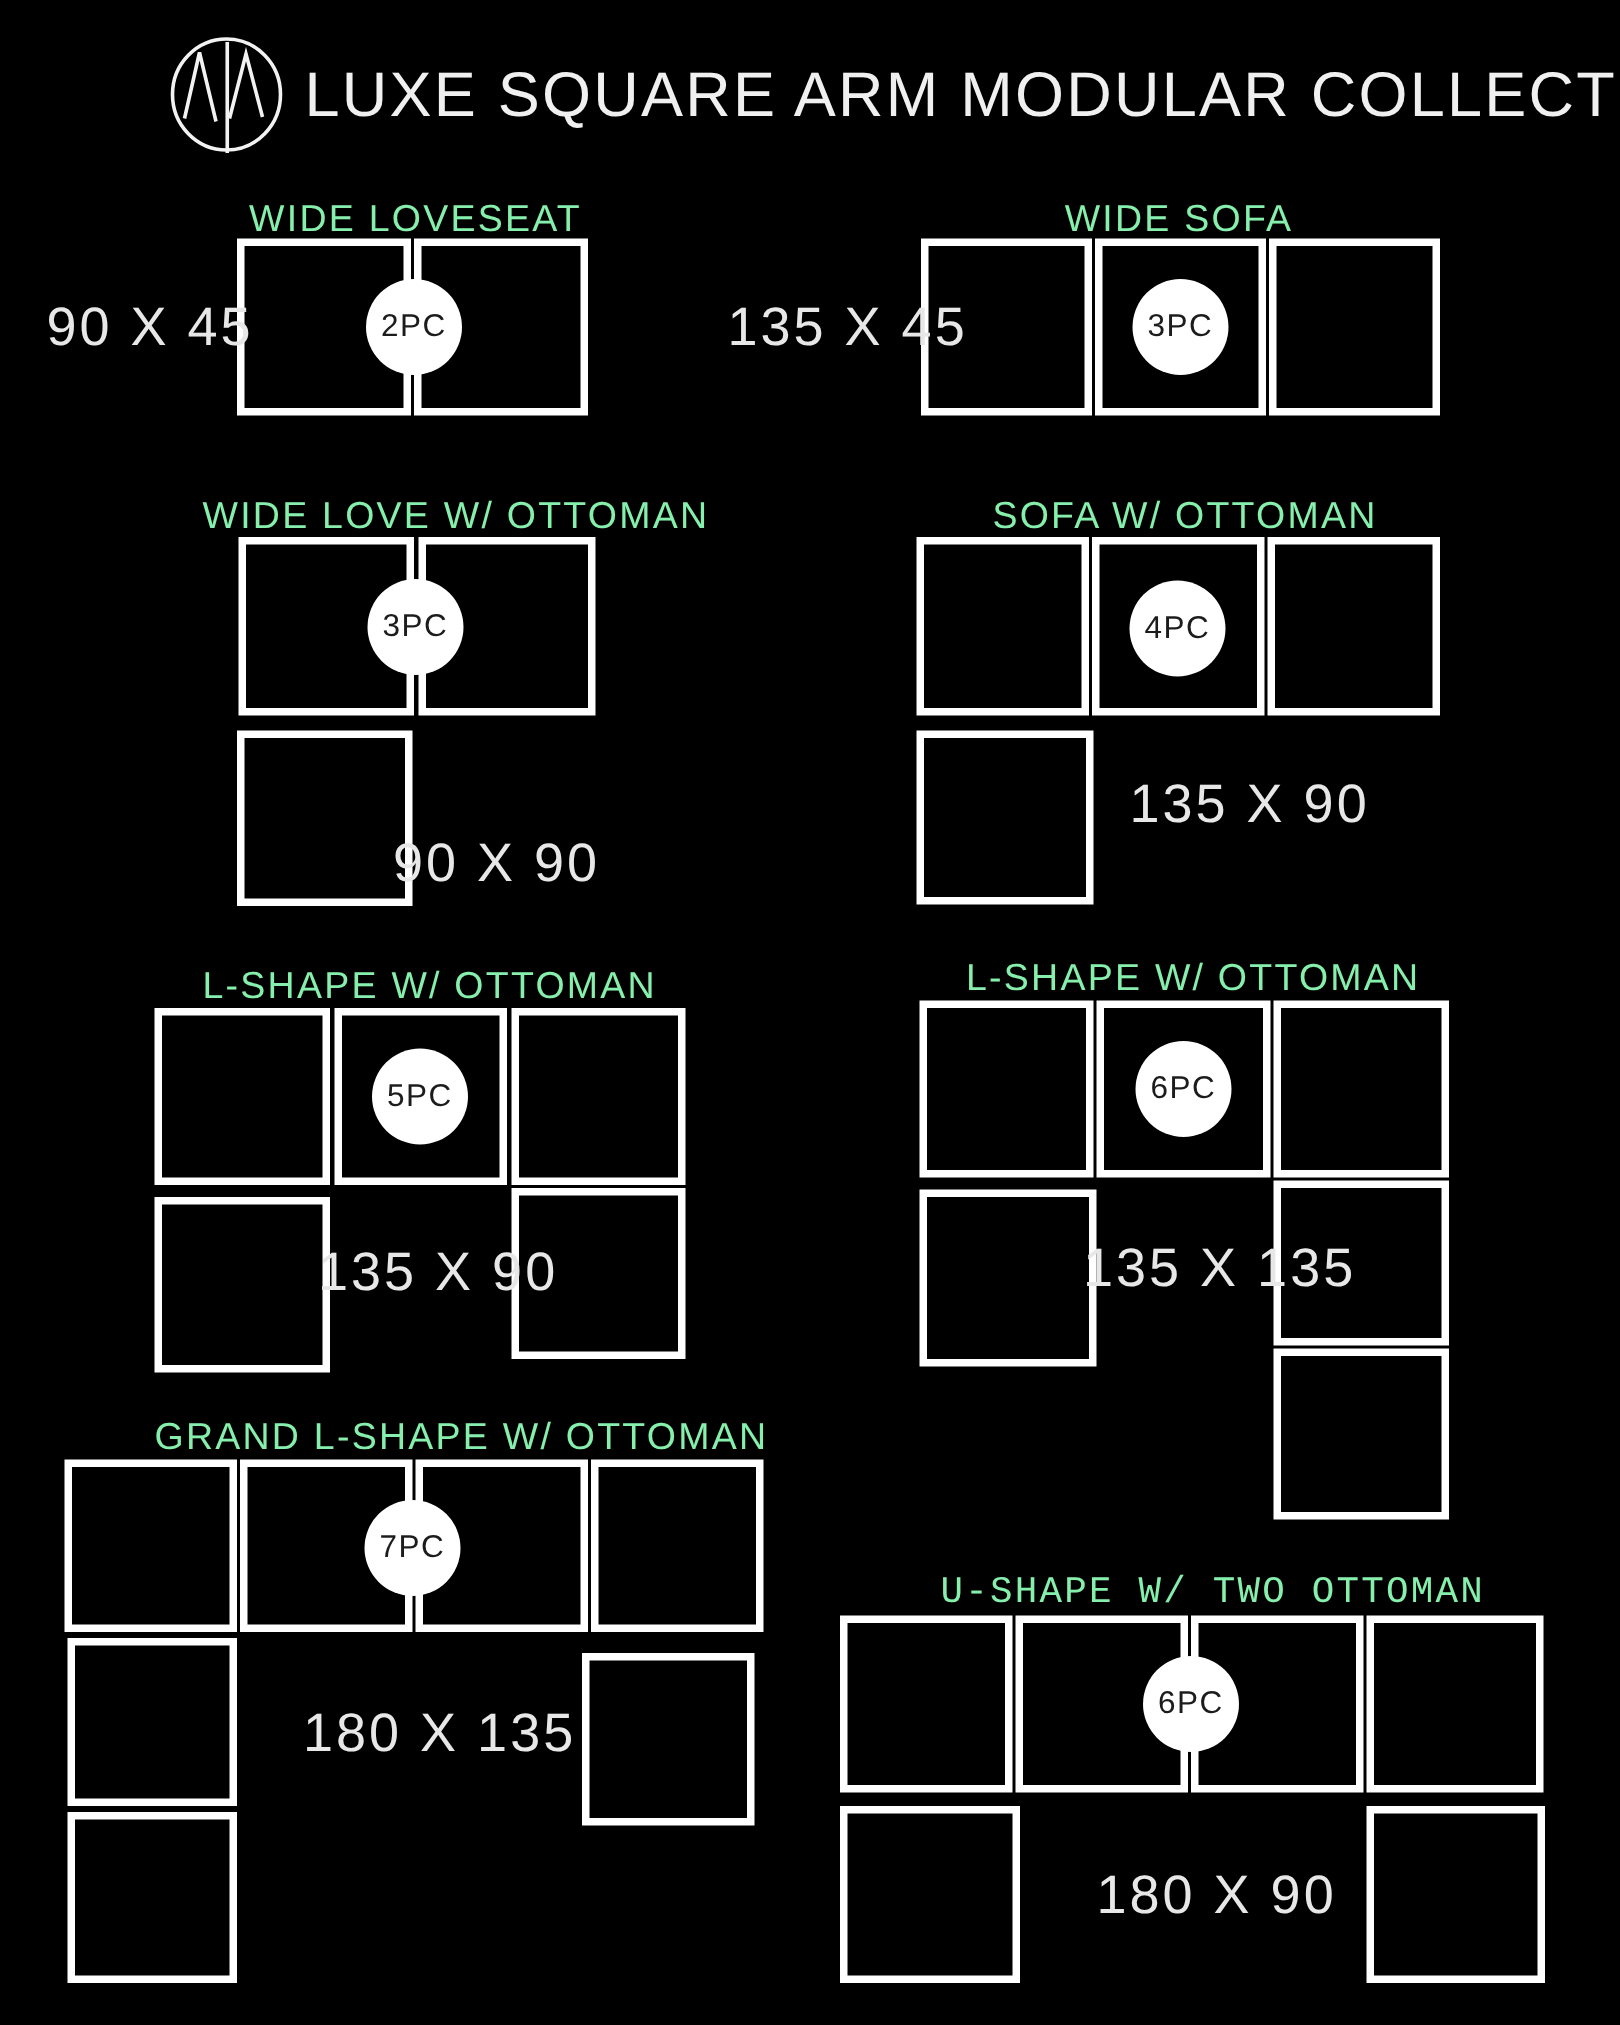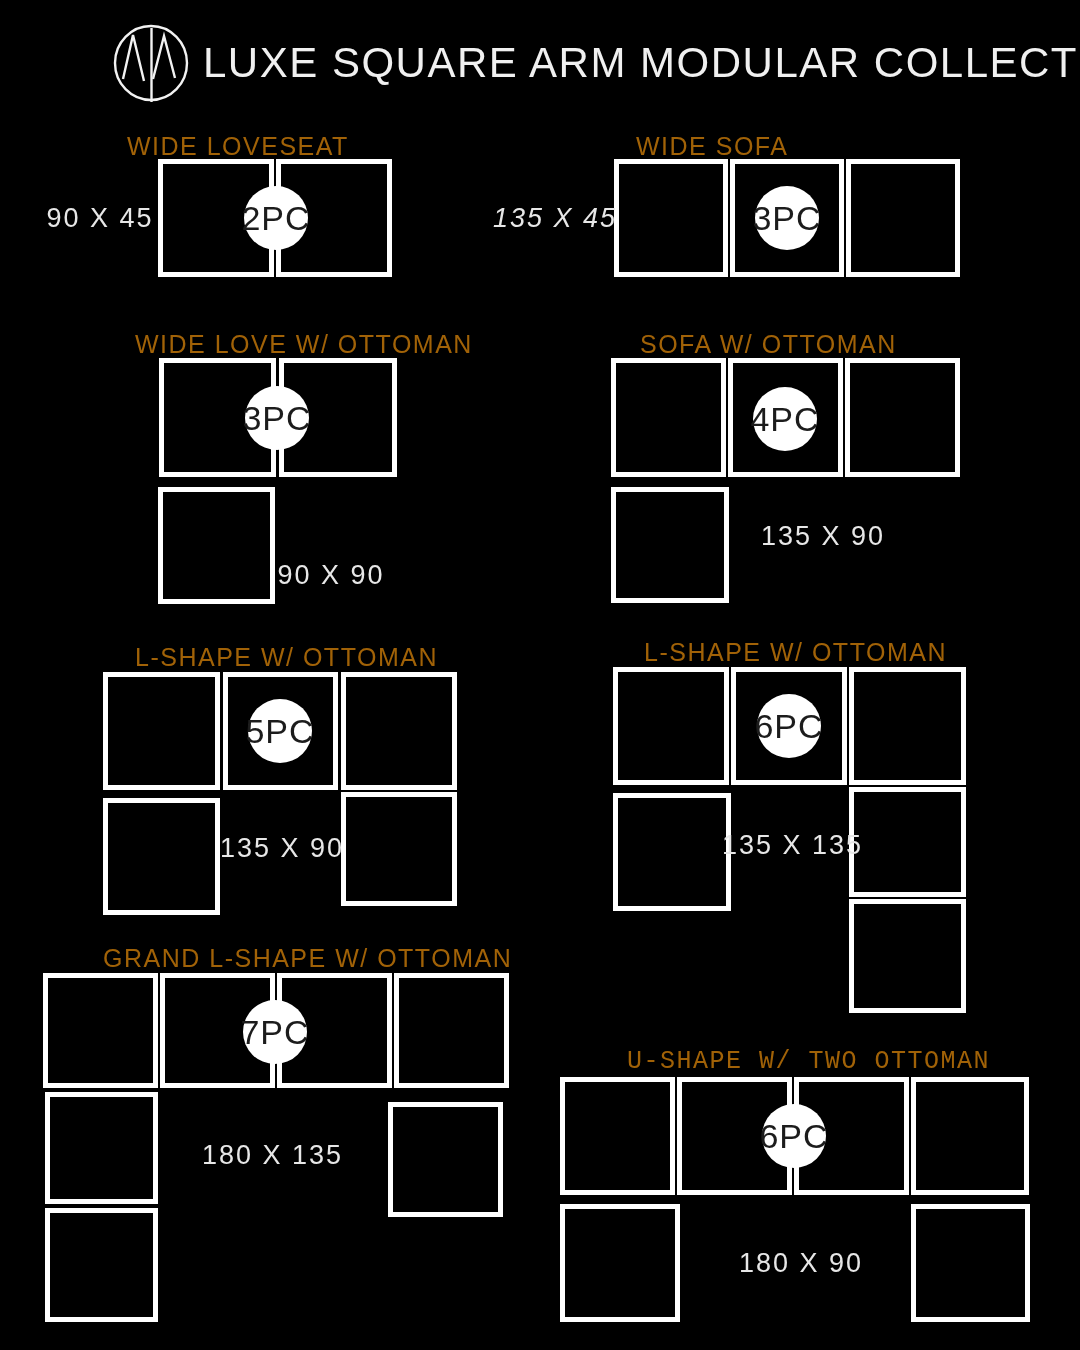--- a/index.html
+++ b/index.html
@@ -14,50 +14,51 @@
     position:absolute;
     color:#f0f0f0;
     font-size:42px;
     font-weight:300;
     letter-spacing:1.5px;
     line-height:46px;
     white-space:nowrap;
   }
   .cfg-title{
     position:absolute;
-    color:#a16207;
+    color:#86efac;
     font-size:25px;
     font-weight:300;
     letter-spacing:1.5px;
     line-height:30px;
+    text-align:center;
     white-space:nowrap;
   }
   .dim{
     position:absolute;
     color:#e7e7e7;
-    font-size:27px;
+    font-size:36px;
     font-weight:300;
     letter-spacing:2px;
     line-height:30px;
     text-align:center;
     white-space:nowrap;
   }
   .mod{
     position:absolute;
     box-sizing:border-box;
     border:5px solid #ffffff;
     background:#000;
   }
   .badge{
     position:absolute;
     width:64px;height:64px;
     border-radius:50%;
     background:#ffffff;
     color:#1c1c1c;
-    font-size:34px;
+    font-size:21px;
     letter-spacing:1px;
     display:flex;align-items:center;justify-content:center;
     z-index:5;
   }
   .logo{position:absolute;left:112px;top:23px;}
 </style>
 </head>
 <body>
 
 <div id="canvas">
@@ -74,21 +75,21 @@
   <div class="mod" style="left:158px;top:159px;width:116px;height:118px;"></div>
   <div class="mod" style="left:276px;top:159px;width:116px;height:118px;"></div>
   <div class="badge" style="left:244px;top:186px;">2PC</div>
   <div class="dim" style="left:30px;top:203px;width:140px;">90 X 45</div>
 
   <div class="cfg-title" style="left:636px;top:131px;width:300px;">WIDE SOFA</div>
   <div class="mod" style="left:614px;top:159px;width:114px;height:118px;"></div>
   <div class="mod" style="left:730px;top:159px;width:114px;height:118px;"></div>
   <div class="mod" style="left:846px;top:159px;width:114px;height:118px;"></div>
   <div class="badge" style="left:755px;top:186px;">3PC</div>
-  <div class="dim" style="left:485px;top:203px;width:140px;font-style:italic;">135 X 45</div>
+  <div class="dim" style="left:485px;top:203px;width:140px;">135 X 45</div>
 
   <div class="cfg-title" style="left:135px;top:329px;width:300px;">WIDE LOVE W/ OTTOMAN</div>
   <div class="mod" style="left:159px;top:358px;width:117px;height:119px;"></div>
   <div class="mod" style="left:279px;top:358px;width:118px;height:119px;"></div>
   <div class="mod" style="left:158px;top:487px;width:117px;height:117px;"></div>
   <div class="badge" style="left:245px;top:386px;">3PC</div>
   <div class="dim" style="left:261px;top:521px;width:140px;margin-top:39px;">90 X 90</div>
 
   <div class="cfg-title" style="left:640px;top:329px;width:300px;">SOFA W/ OTTOMAN</div>
   <div class="mod" style="left:611px;top:358px;width:115px;height:119px;"></div>

